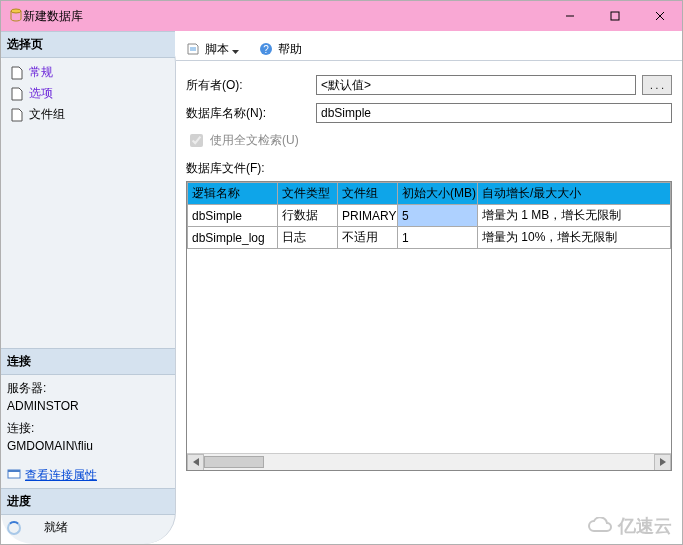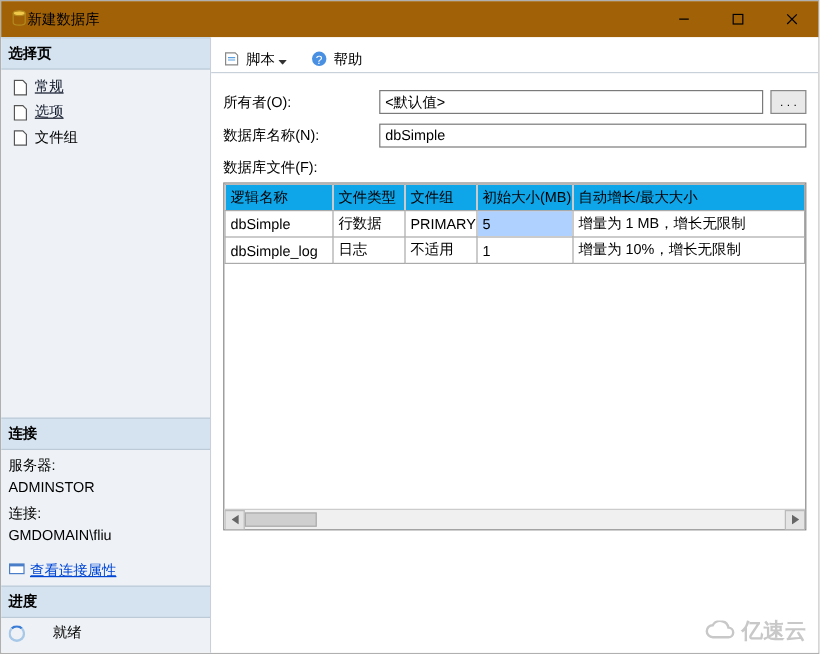--- a/index.html
+++ b/index.html
@@ -1,30 +1,30 @@
 <!DOCTYPE html>
 <html><head>
 <meta charset="utf-8">
 <style>
   * { box-sizing: border-box; }
   html, body { margin: 0; padding: 0; font-family: "Microsoft YaHei", SimSun, sans-serif; font-size: 12px; background: #fff; color: #000; }
   .window { width: 683px; height: 545px; border: 1px solid #b0b0b0; display: flex; flex-direction: column; position: relative; background: #fff; }
-  .titlebar { height: 30px; display: flex; align-items: center; padding-left: 8px; background: #a16207; }
+  .titlebar { height: 30px; display: flex; align-items: center; padding-left: 8px; background: #f9a8d4; }
   .titlebar .title { flex: 1; font-size: 12px; }
   .winbtn { width: 45px; height: 28px; display: flex; align-items: center; justify-content: center; }
   .winbtn svg { width: 10px; height: 10px; }
   .body { flex: 1; display: flex; overflow: hidden; }
 
   
-  .left { width: 175px; background: #eef2f6; display: flex; flex-direction: column; border-right: 1px solid #c8d0da; }
+  .left { width: 175px; background: #eef2f6; display: flex; flex-direction: column; border-right: 1px solid #c8d0da; border-radius: 32px; }
   .section-head { background: #d5e2ef; padding: 4px 6px; font-weight: bold; border-top: 1px solid #bccad8; border-bottom: 1px solid #bccad8; }
   .nav-list { padding: 4px 4px 8px 4px; flex: 0 0 auto; }
   .nav-item { display: flex; align-items: center; padding: 2px 4px; gap: 4px; }
   .nav-item .ico { width: 16px; height: 16px; display: flex; align-items: center; justify-content: center; }
-  .nav-item a { color: #0f172a; text-decoration: underline; }
+  .nav-item a { color: #6d28d9; }
   .nav-item span.txt { color: #000; }
   .spacer { flex: 1; }
   .conn-block { padding: 4px 6px 8px 6px; font-size: 12px; line-height: 1.5; }
   .conn-block .lbl { }
   .conn-link { display: flex; align-items: center; gap: 4px; padding: 4px 6px; }
   .conn-link a { color: #0046d5; text-decoration: underline; }
   .progress-block { padding: 4px 6px 8px 6px; display: flex; align-items: center; gap: 23px; }
   .spinner { width: 14px; height: 14px; border: 2px solid #a8c8e8; border-top-color: #3a7bd5; border-radius: 50%; }
 
   
@@ -176,20 +176,24 @@
 
       <div class="form-area">
         <div class="form-row">
           <div class="flabel">所有者(O):</div>
           <input type="text" value="&lt;默认值&gt;" style="">
           <div class="owner-btn">. . .</div>
         </div>
         <div class="form-row">
           <div class="flabel">数据库名称(N):</div>
           <input type="text" value="dbSimple" style="">
+        </div>
+        <div class="cbrow">
+          <input type="checkbox" checked="" disabled="" style="">
+          <span>使用全文检索(U)</span>
         </div>
 
         <div class="files-label">数据库文件(F):</div>
 
         <div class="grid-wrap">
           <table class="grid">
             <thead>
               <tr>
                 <th class="c0">逻辑名称</th>
                 <th class="c1">文件类型</th>

